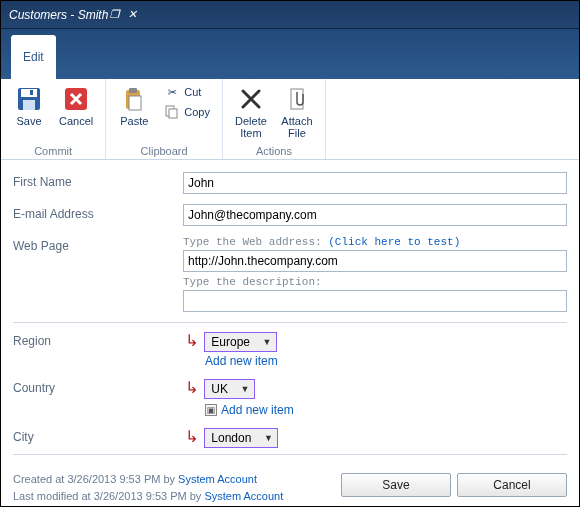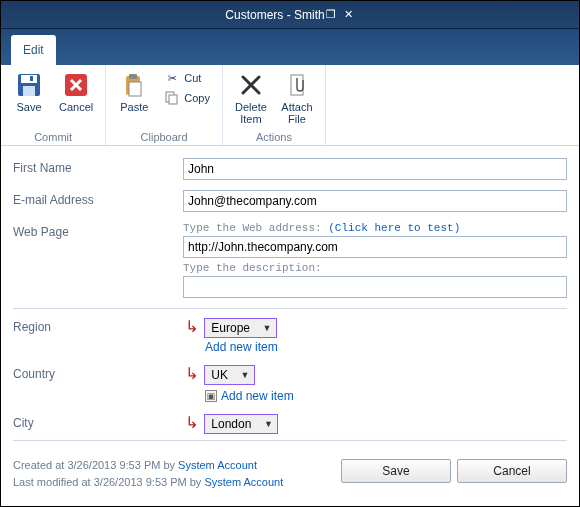--- a/index.html
+++ b/index.html
@@ -11,39 +11,40 @@
     height: 507px;
     overflow: hidden;
     border: 1px solid #000;
   }
   .titlebar {
     background: linear-gradient(#1b3b64, #23446f);
     color: #fff;
     height: 28px;
     display: flex;
     align-items: center;
-    justify-content: center;
+    justify-content: flex-start;
     padding: 0 8px;
     border-bottom: 1px solid #0b2540;
+    font-style: italic;
   }
   .titlebar .controls { display: flex; gap: 6px; }
   .titlebar .ctrl {
     width: 12px; height: 12px;
     display: inline-flex; align-items: center; justify-content: center;
     font-size: 11px; cursor: pointer; color: #fff;
   }
   .ribbon-area {
     background: linear-gradient(#224a79, #2d5a8e);
     padding-top: 6px;
   }
   .tabrow { display: flex; padding-left: 10px; }
   .tab {
     background: #fff;
     color: #2d5a8e;
-    padding: 8px 12px;
+    padding: 15px 12px;
     border-top-left-radius: 3px;
     border-top-right-radius: 3px;
     font-size: 12px;
     cursor: pointer;
   }
   .ribbon {
     background: #fff;
     border-bottom: 1px solid #c9d6e6;
     display: flex;
     align-items: stretch;

